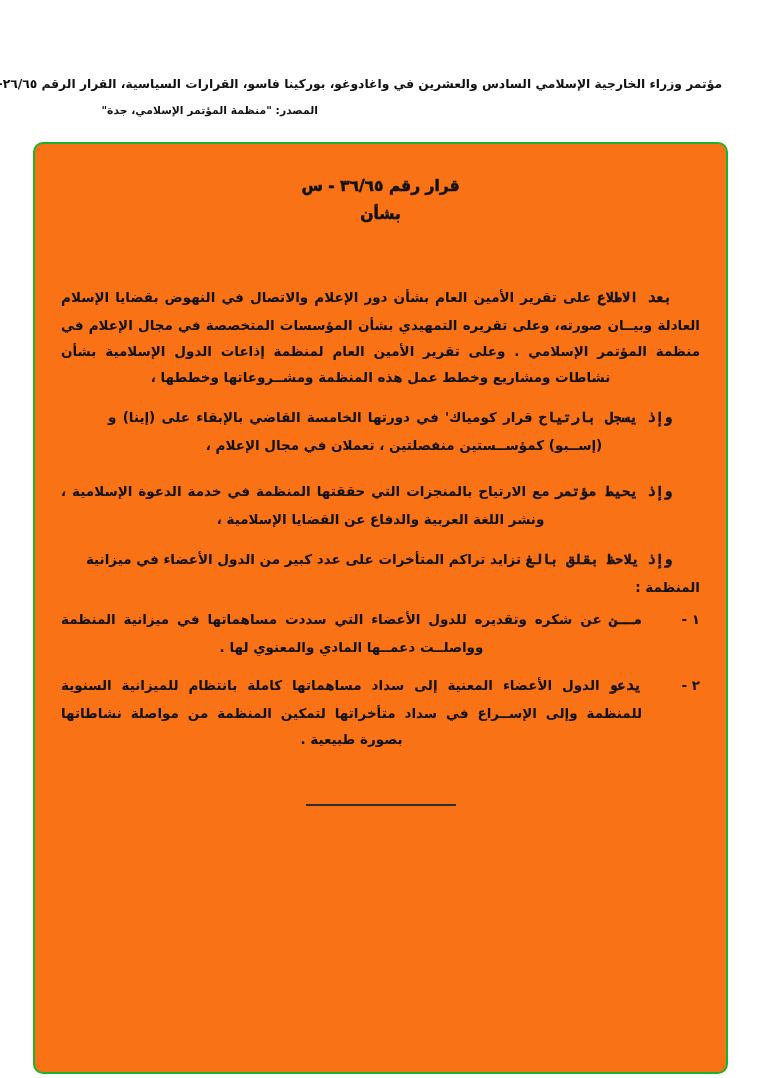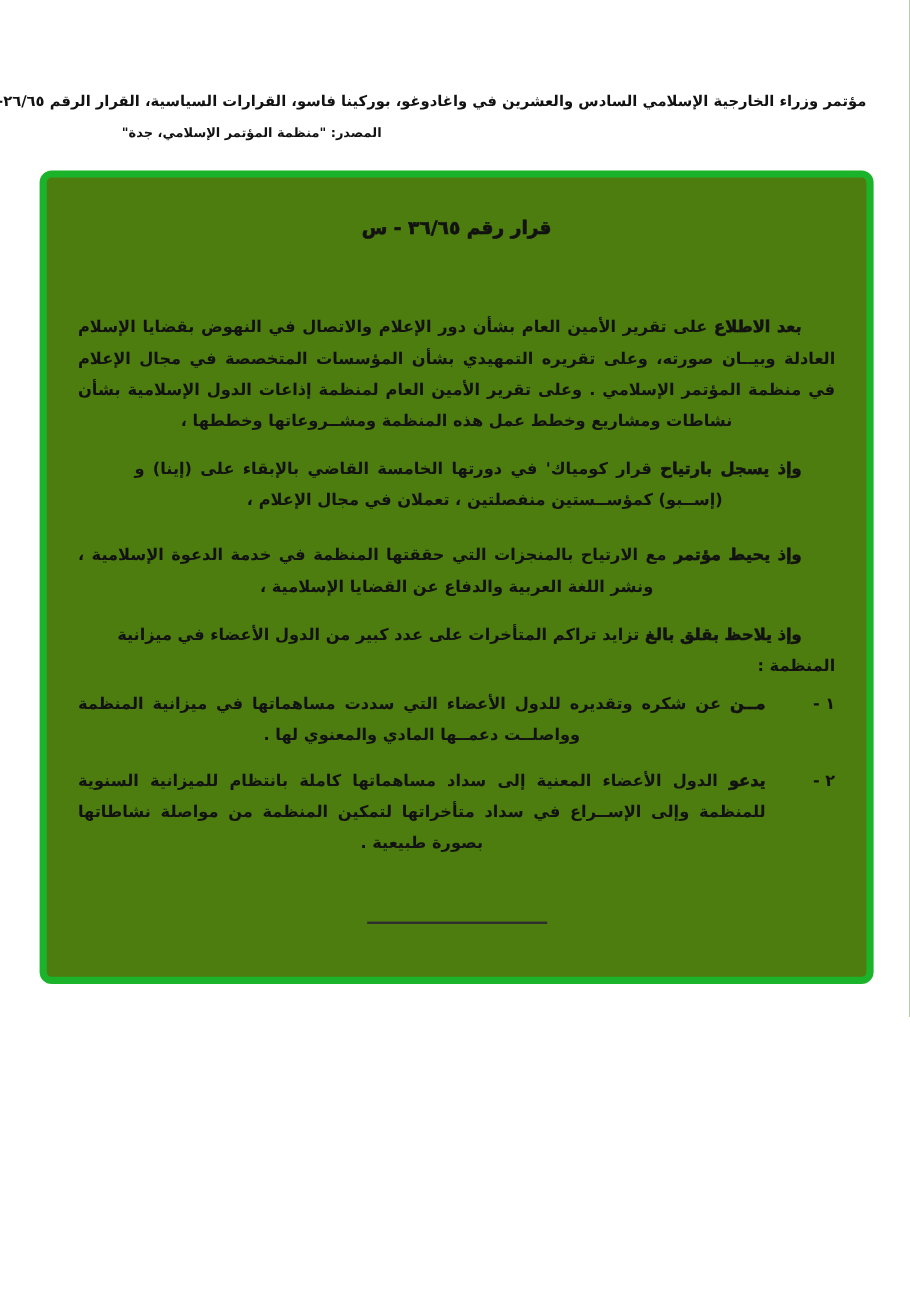--- a/index.html
+++ b/index.html
@@ -21,46 +21,46 @@
     white-space: nowrap; letter-spacing: 0;
   }
   .hdr2 {
     position: absolute; top: 104px; right: 440px;
     font-size: 10.8px; font-weight: 700; white-space: nowrap;
   }
 
   
   .green-box {
     position: absolute; left: 33px; top: 142px;
-    width: 695px; height: 678px;
+    width: 695px; height: 932px;
     box-sizing: border-box;
-    border: 6px solid #a3a3a3;
+    border: 2px solid #a3a3a3;
     border-radius: 10px;
-    background: #4d7c0f;
+    background: #f97316;
   }
   .doc-content {
     padding: 28px 26px 0 26px;
     font-size: 13.5px; font-weight: 600; line-height: 26px;
   }
 
   .title-block { text-align: center; margin-bottom: 56px; }
   .title-line {
     font-size: 15.5px; font-weight: 800; line-height: 28px;
     -webkit-text-stroke: 0.5px #121212;
   }
 
   p.para {
     margin: 0 0 14px 0;
     text-align: justify;
     text-indent: 28px;
   }
   p.para.last-center { text-align-last: center; }
   p.para.mb-lg { margin-bottom: 20px; margin-left: 47px; }
   p.para.single { text-align: right; margin-bottom: 6px; }
-  .lead { font-weight: 800; -webkit-text-stroke: 0.45px #121212; }
+  .lead { font-weight: 800; font-family: Liberation Mono, monospace; -webkit-text-stroke: 0.45px #121212; }
 
   .op-item { display: flex; margin: 0 0 12px 0; }
   .op-num {
     flex: 0 0 36px; margin-left: 22px;
     white-space: nowrap; font-weight: 600;
   }
   .op-text { flex: 1; text-align: justify; text-align-last: center; }
 
   .divider {
     width: 150px; margin: 52px auto 0 auto;
@@ -75,20 +75,21 @@
 
   <div class="hdr1">مؤتمر وزراء الخارجية الإسلامي السادس والعشرين في واغادوغو، بوركينا فاسو، القرارات السياسية، القرار الرقم ٢٦/٦٥-س</div>
 
   <div class="hdr2">المصدر:  "منظمة المؤتمر الإسلامي، جدة"</div>
 
   <div class="green-box" style="border-color: rgb(27, 179, 42);">
     <div class="doc-content">
 
       <div class="title-block">
         <div class="title-line">قرار رقم ٣٦/٦٥ - س</div>
+        <div class="title-line">بشأن</div>
       </div>
 
 
       <p class="para last-center"><span class="lead">بعد الاطلاع</span><span> على تقرير الأمين العام بشأن دور الإعلام والاتصال في النهوض بقضايا الإسلام العادلة وبيــان صورته، وعلى تقريره التمهيدي بشأن المؤسسات المتخصصة في مجال الإعلام في منظمة المؤتمر الإسلامي . وعلى تقرير الأمين العام لمنظمة إذاعات الدول الإسلامية بشأن نشاطات ومشاريع وخطط عمل هذه المنظمة ومشــروعاتها وخططها ،</span></p>
 
       <p class="para last-center mb-lg"><span class="lead">وإذ يسجل بارتياح</span><span> قرار كومياك' في دورتها الخامسة القاضي بالإبقاء على (إينا) و (إســبو) كمؤســستين منفصلتين ، تعملان في مجال الإعلام ،</span></p>
 
       <p class="para last-center"><span class="lead">وإذ يحيط مؤتمر</span><span> مع الارتياح بالمنجزات التي حققتها المنظمة في خدمة الدعوة الإسلامية ، ونشر اللغة العربية والدفاع عن القضايا الإسلامية ،</span></p>
 
       <p class="para single"><span class="lead">وإذ يلاحظ بقلق بالغ</span><span> تزايد تراكم المتأخرات على عدد كبير من الدول الأعضاء في ميزانية المنظمة :</span></p>

